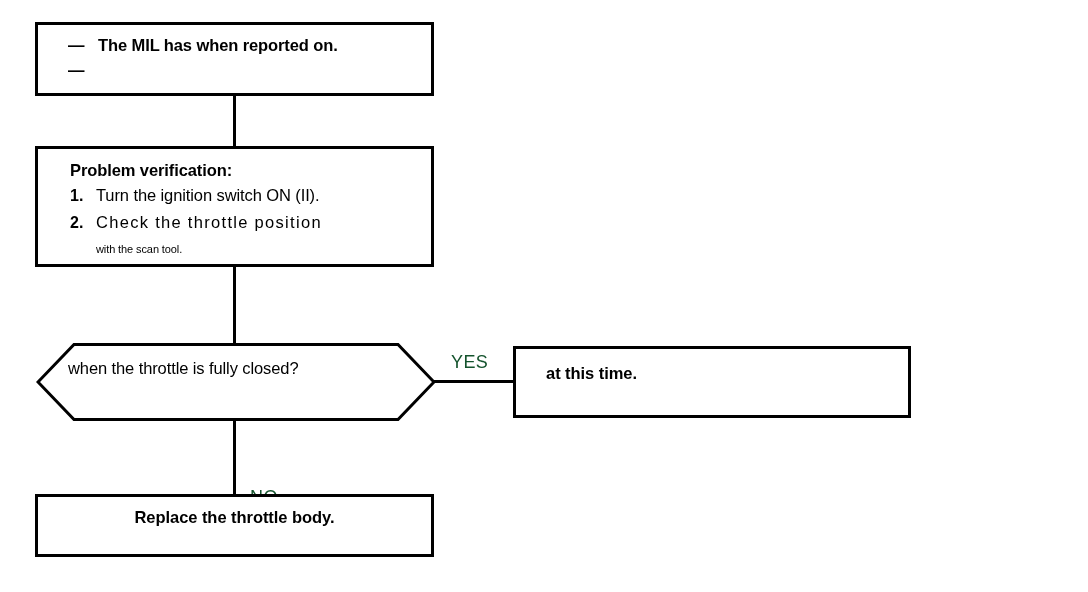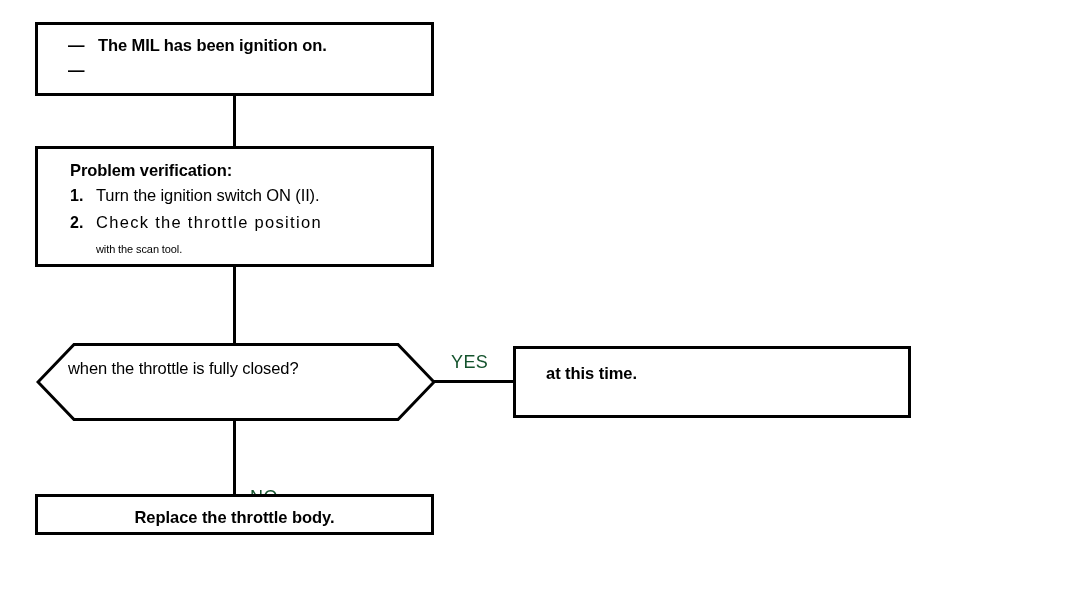--- a/index.html
+++ b/index.html
@@ -149,21 +149,21 @@
 </style>
 </head>
 <body>
 
 <div id="canvas">
 
   <div class="node-box" id="symptom-box" style="left:35px; top:22px; width:399px; height:74px;">
     <div class="node-inner" style="padding:8px 0 0 30px;">
       <div class="dash-row">
         <span class="dash-mark">—</span>
-        <span class="bold-line">The MIL has been ignition on.</span>
+        <span class="bold-line">The MIL has when reported on.</span>
       </div>
       <div class="dash-row">
         <span class="dash-mark">—</span>
       </div>
     </div>
   </div>
 
   <div class="conn-v" style="left:233px; top:96px; height:51px;"></div>
 
   <div class="node-box" id="verification-box" style="left:35px; top:146px; width:399px; height:121px;">
@@ -197,19 +197,19 @@
 
   <div class="node-box" id="yes-result-box" style="left:513px; top:346px; width:398px; height:72px;">
     <div class="node-inner" style="padding:12px 0 0 30px;">
       <div class="result-text">at this time.</div>
     </div>
   </div>
 
   <div class="conn-v" style="left:233px; top:418px; height:78px;"></div>
   <div class="branch-label" style="left:250px; top:440px;margin-top:47px;">NO</div>
 
-  <div class="node-box" id="no-result-box" style="left:35px; top:494px; width:399px; height:41px;">
+  <div class="node-box" id="no-result-box" style="left:35px; top:494px; width:399px; height:63px;">
     <div class="node-inner" style="padding:0;">
       <div class="center-bold">Replace the throttle body.</div>
     </div>
   </div>
 
 </div>
 
 </body></html>

